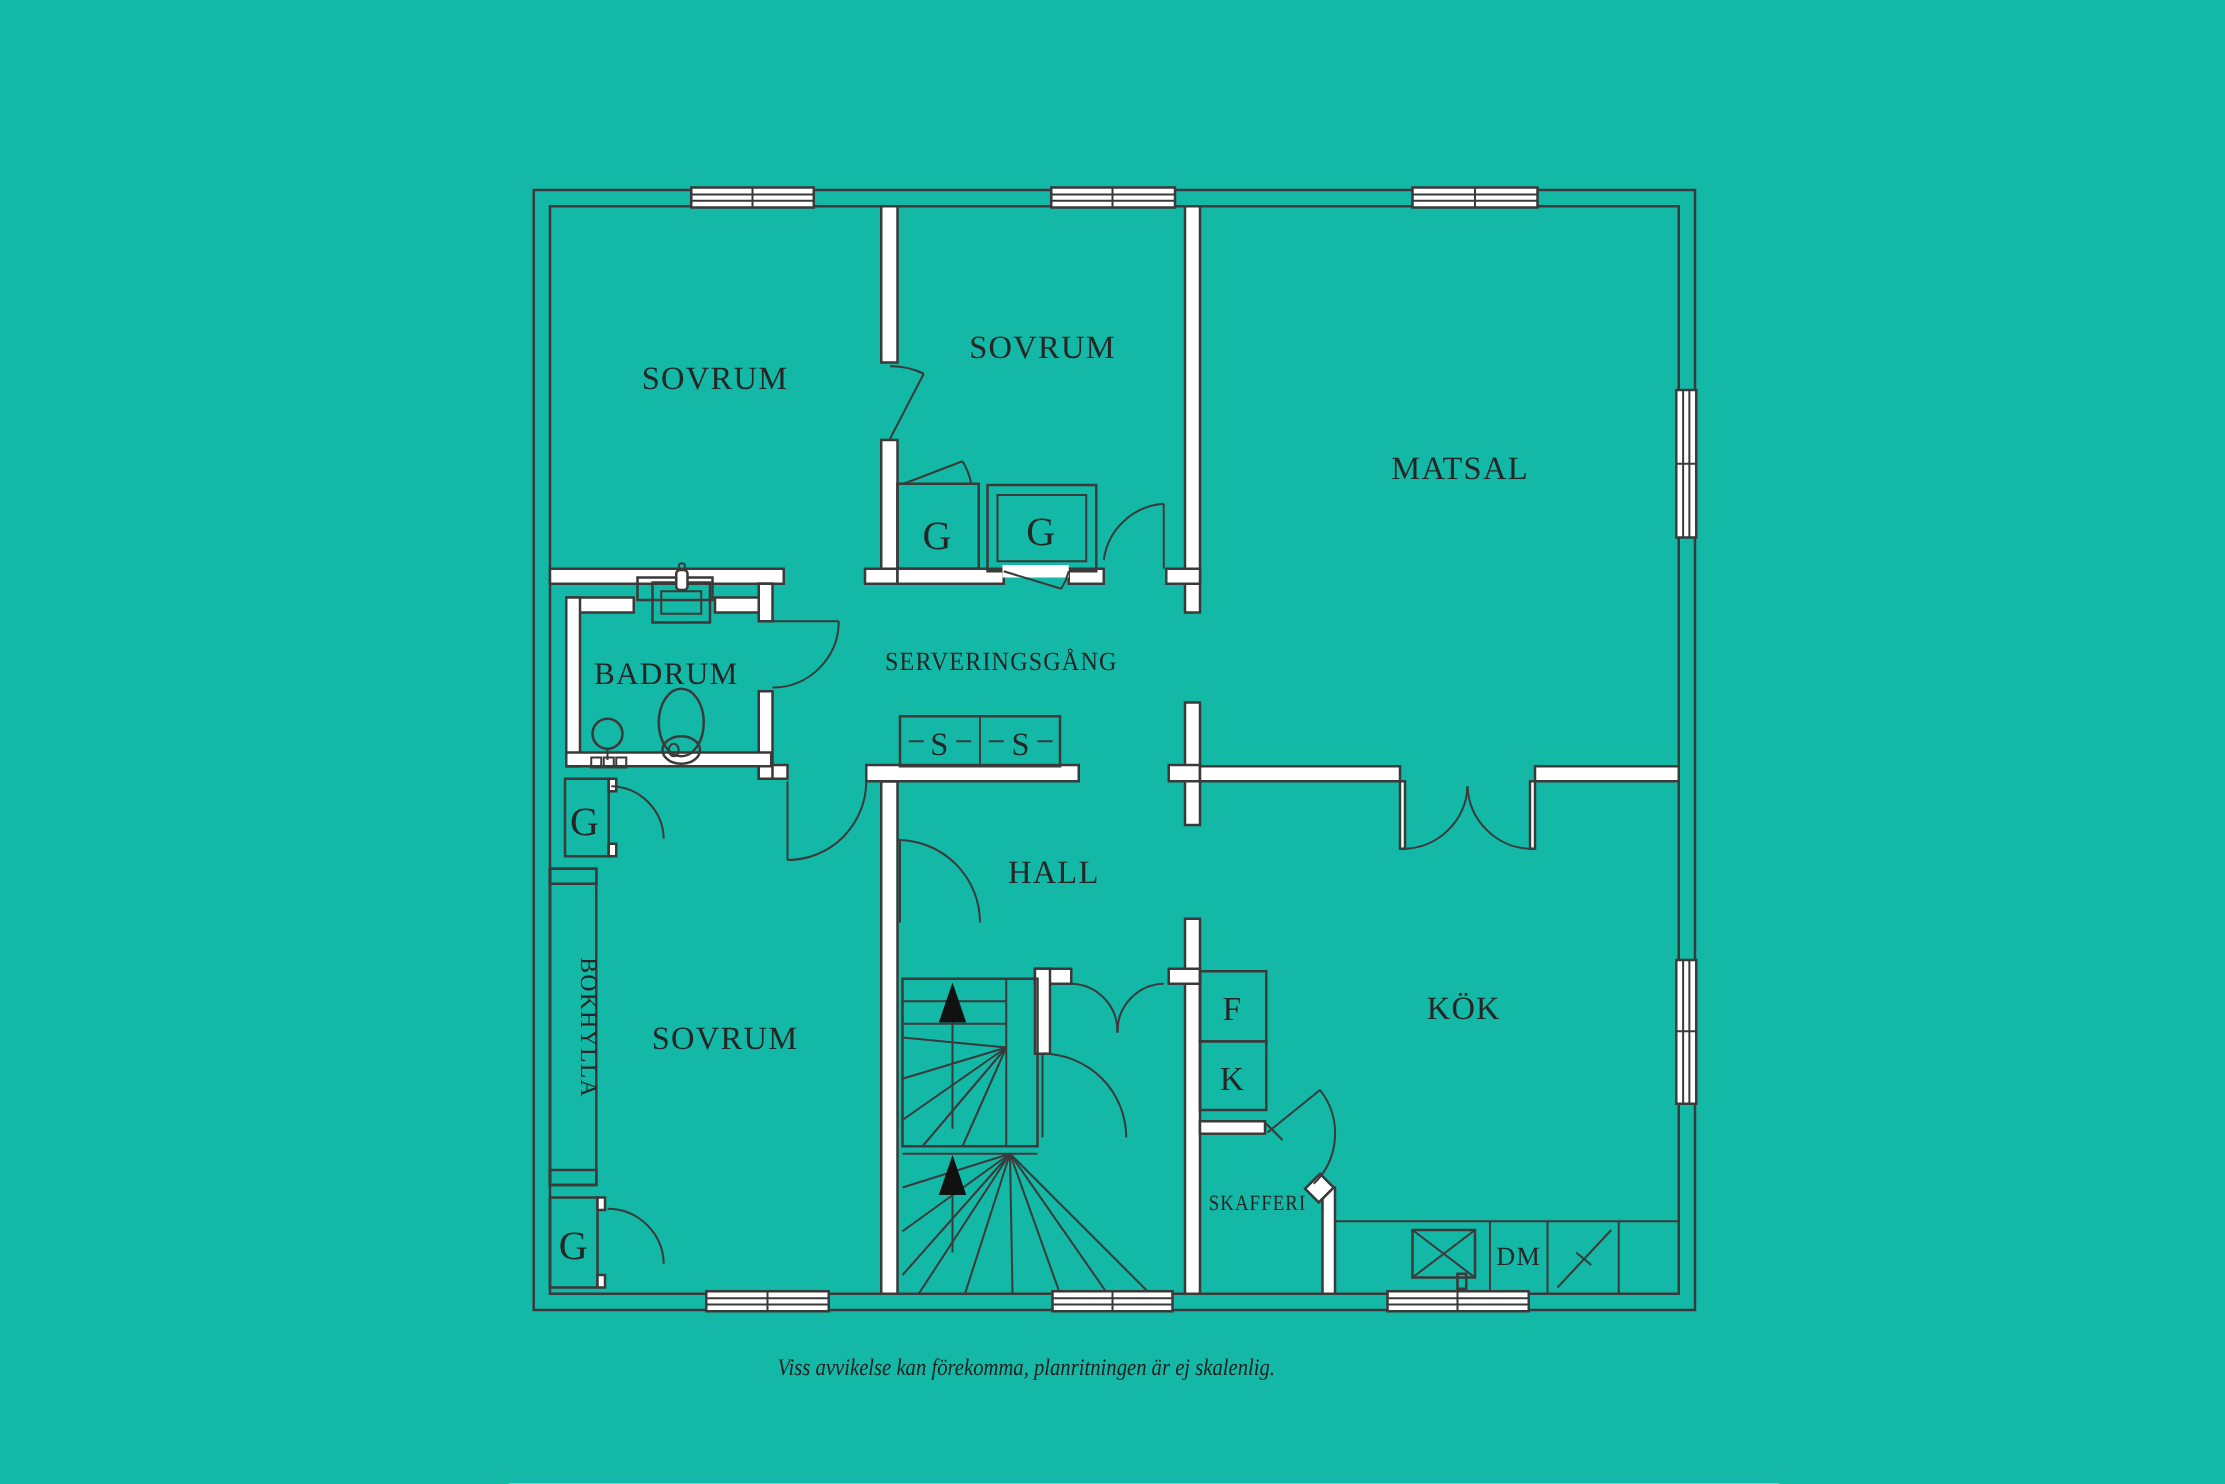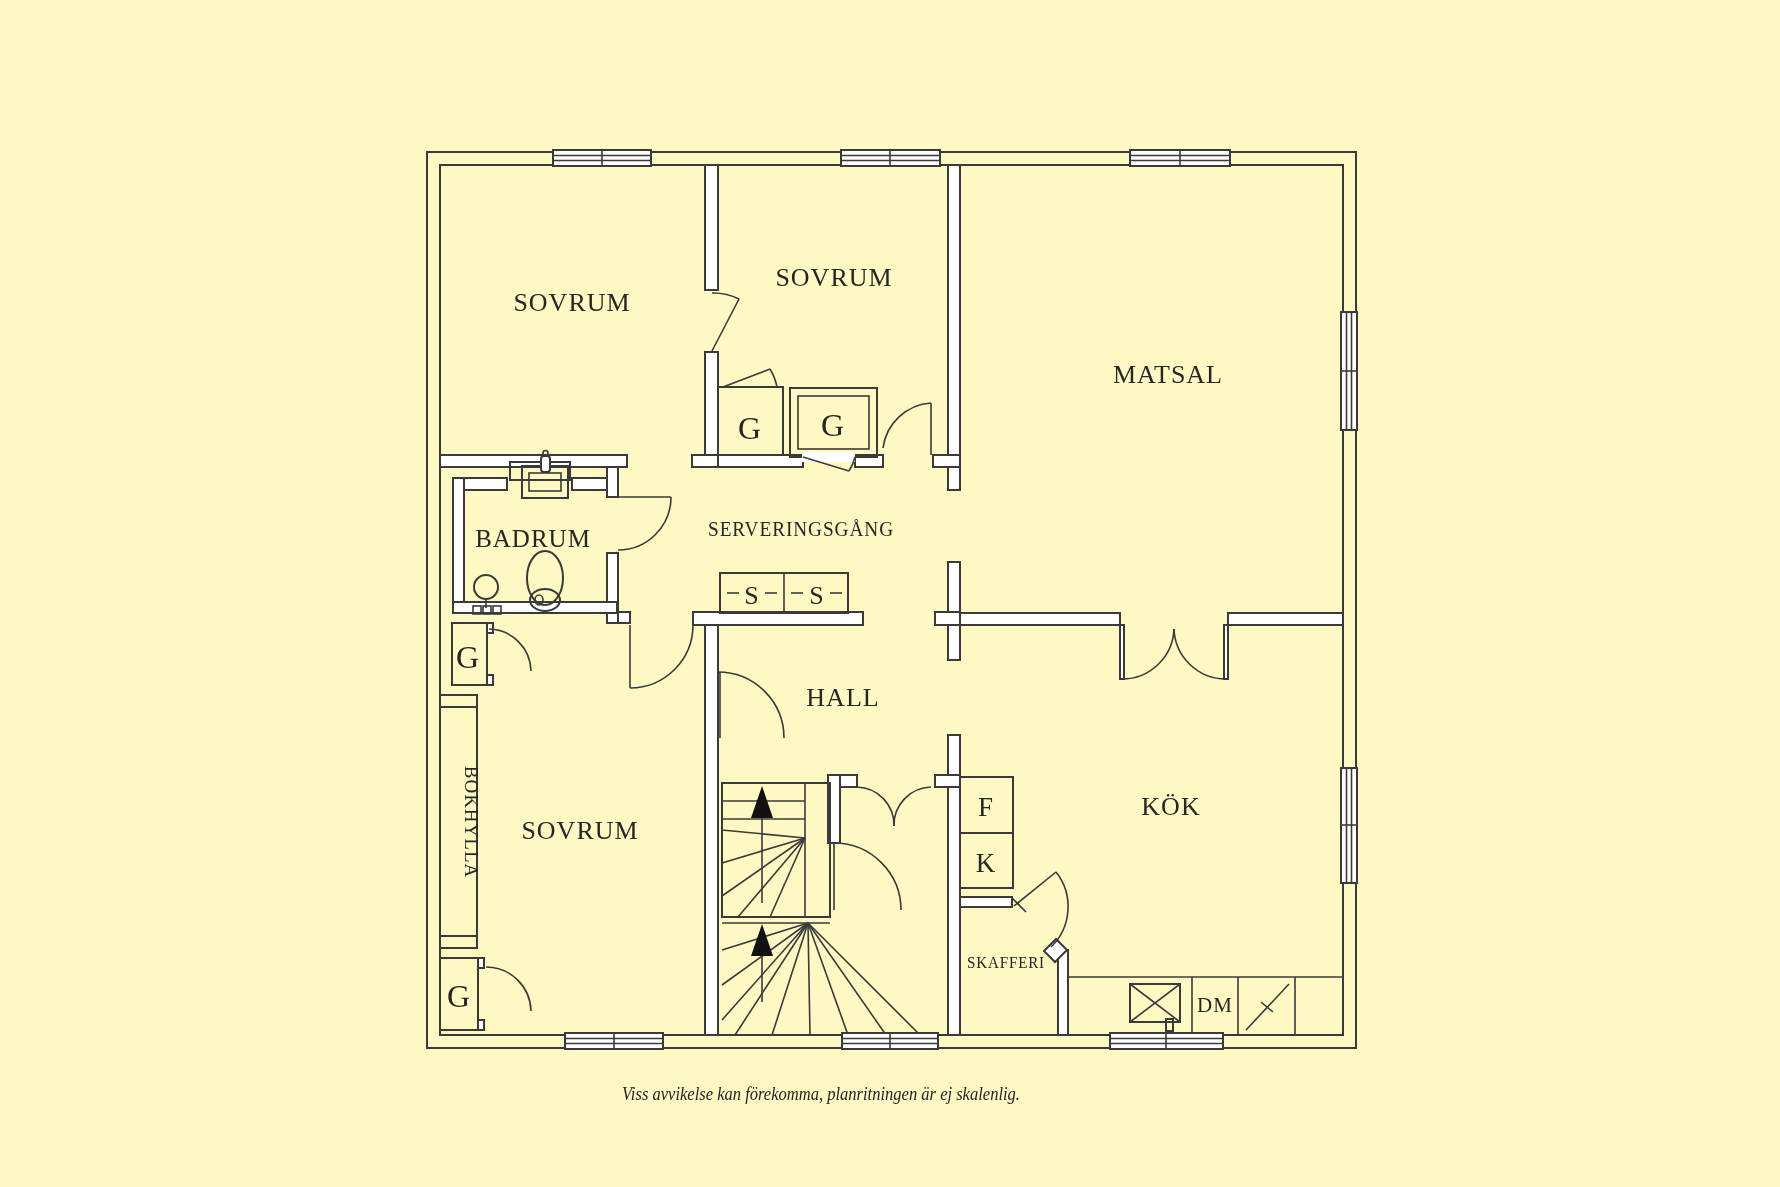--- a/index.html
+++ b/index.html
@@ -1,16 +1,16 @@
 <!DOCTYPE html>
 <html><head>
 <meta charset="utf-8">
 <style>
   html,body{margin:0;padding:0;background:#fff;}
-  .page{position:relative;width:1780px;height:1187px;background:#fef9c3;overflow:hidden;
+  .page{position:relative;width:1780px;height:1187px;background:#14b8a6;overflow:hidden;
         font-family:"Liberation Serif","DejaVu Serif",serif;}
   svg{position:absolute;left:0;top:0;}
   .wall{fill:#ffffff;stroke:#3a3a3a;stroke-width:2;}
   .frame{fill:none;stroke:#3a3a3a;stroke-width:2;}
   .thin{fill:none;stroke:#3a3a3a;stroke-width:1.6;}
   .arc{fill:none;stroke:#3a3a3a;stroke-width:1.6;}
   .white{fill:#ffffff;stroke:none;}
   .lbl{fill:#262626;letter-spacing:1px;}
   .dash{fill:none;stroke:#3a3a3a;stroke-width:1.6;}
   .arrow{fill:#111111;stroke:none;}

